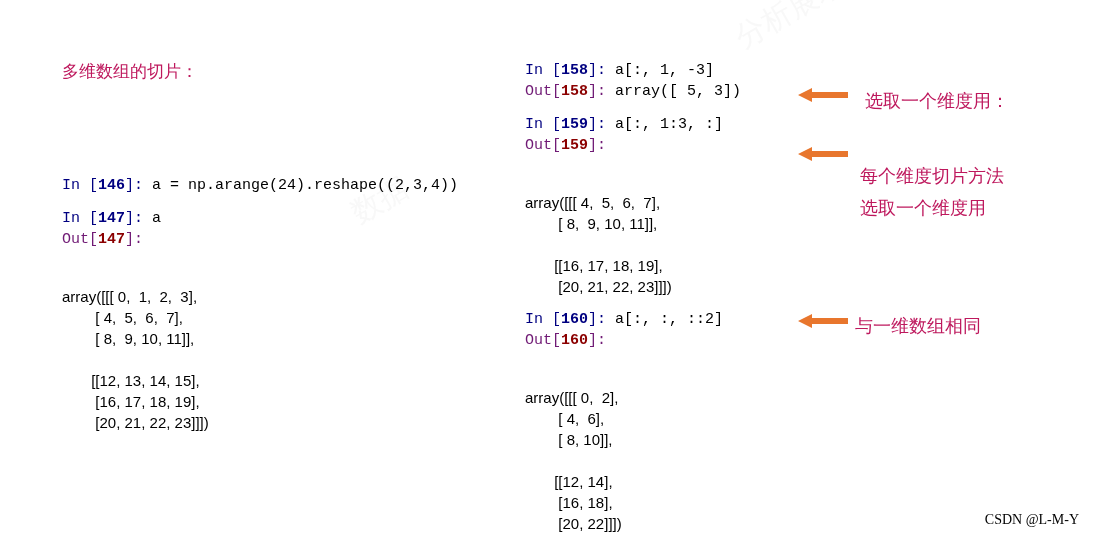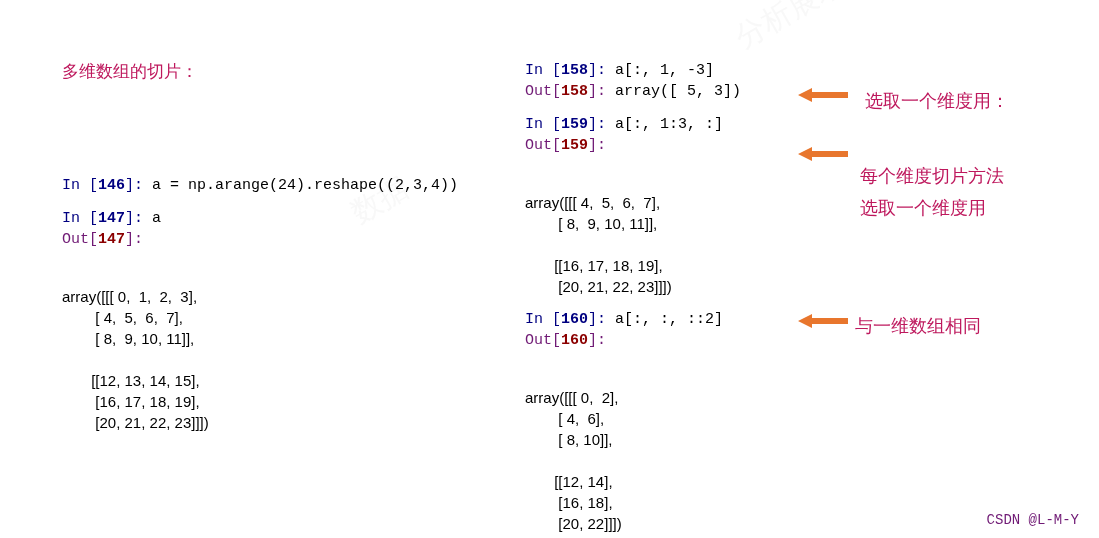--- a/index.html
+++ b/index.html
@@ -80,23 +80,23 @@
       font-family: "Microsoft YaHei", sans-serif;
       font-size: 30px;
       color: #eeeeee;
       opacity: 0.4;
       pointer-events: none;
     }
     .csdn {
       position: absolute;
       bottom: 10px;
       right: 20px;
-      font-family: Liberation Mono, monospace;
+      font-family: Liberation Serif, serif;
       font-size: 14px;
-      color: #701a75;
+      color: #000000;
     }
   </style>
 </head>
 <body>
 
 <div class="watermark1">分析展示</div>
 <div class="watermark2">数据</div>
 
 <div class="title">多维数组的切片：</div>
 

